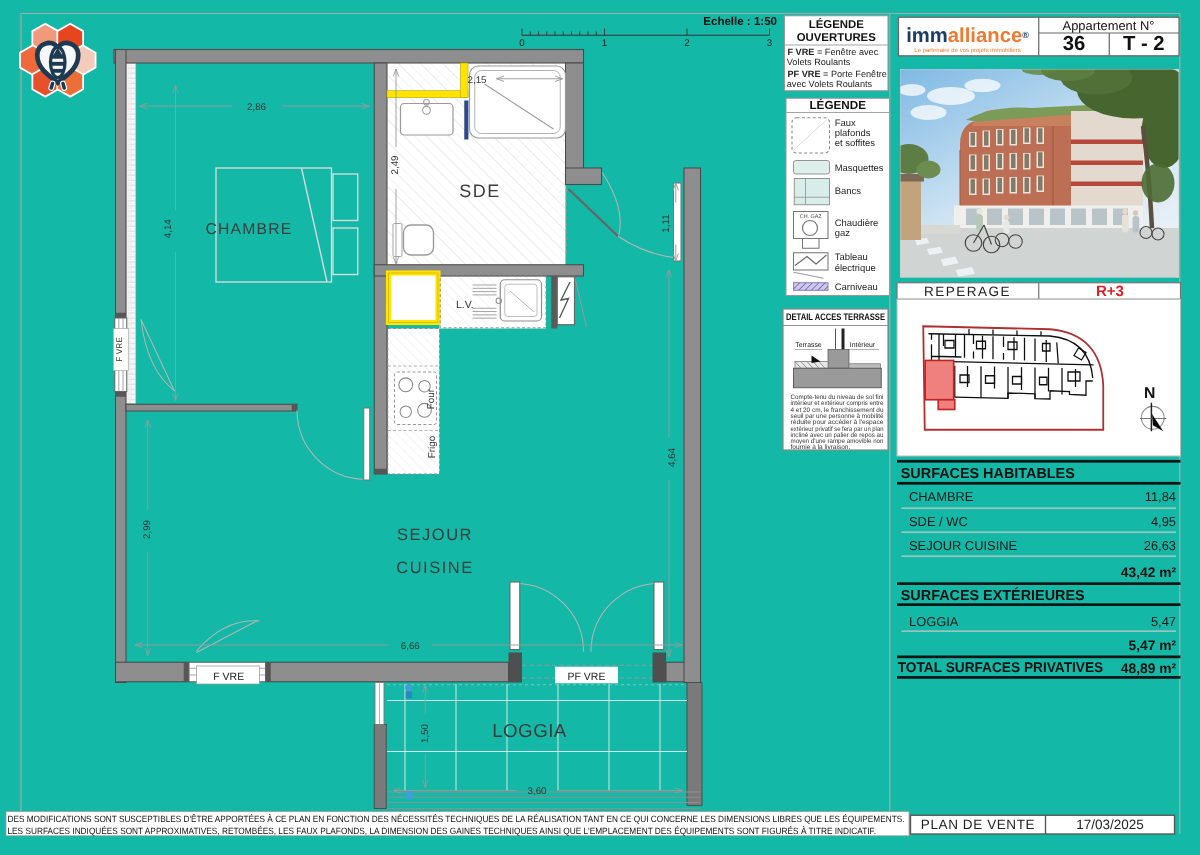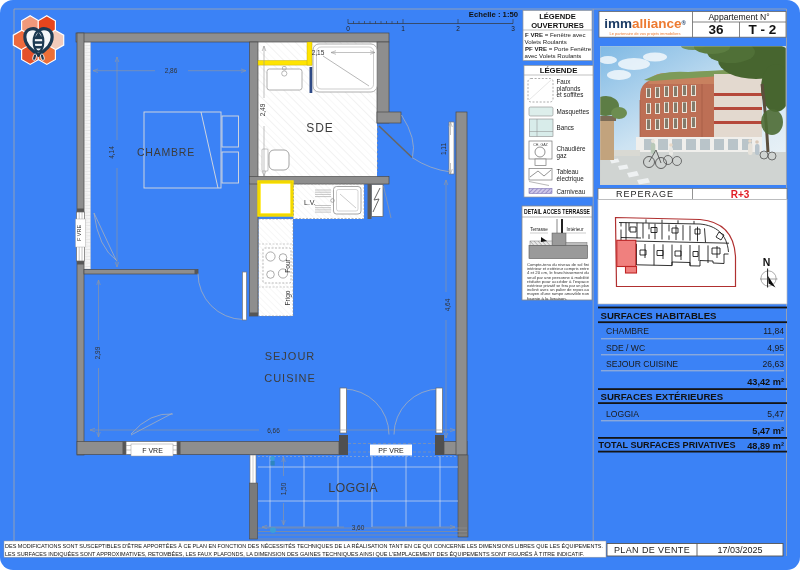--- a/index.html
+++ b/index.html
@@ -1,17 +1,17 @@
 <!DOCTYPE html>
 <html><head>
 <meta charset="utf-8">
 <style>
   html,body{margin:0;padding:0;background:#ffffff;}
-  #page{position:relative;width:800px;height:570px;background:#3b82f6;overflow:hidden;
-        font-family:"Liberation Sans", sans-serif;border-radius:13px;}
+  #page{position:relative;width:800px;height:570px;background:#14b8a6;overflow:hidden;
+        font-family:"Liberation Sans", sans-serif;}
   svg{display:block;}
 </style>
 </head>
 <body>
 <div id="page">
 <svg width="800" height="570" viewBox="0 0 800 570">
 <defs>
   <pattern id="hatch" patternUnits="userSpaceOnUse" width="10.5" height="10.5" patternTransform="rotate(-45)">
     <rect width="10.5" height="10.5" fill="white"></rect>
     <line x1="0" y1="0" x2="0" y2="10.5" stroke="#d9d9d9" stroke-width="0.7"></line>

